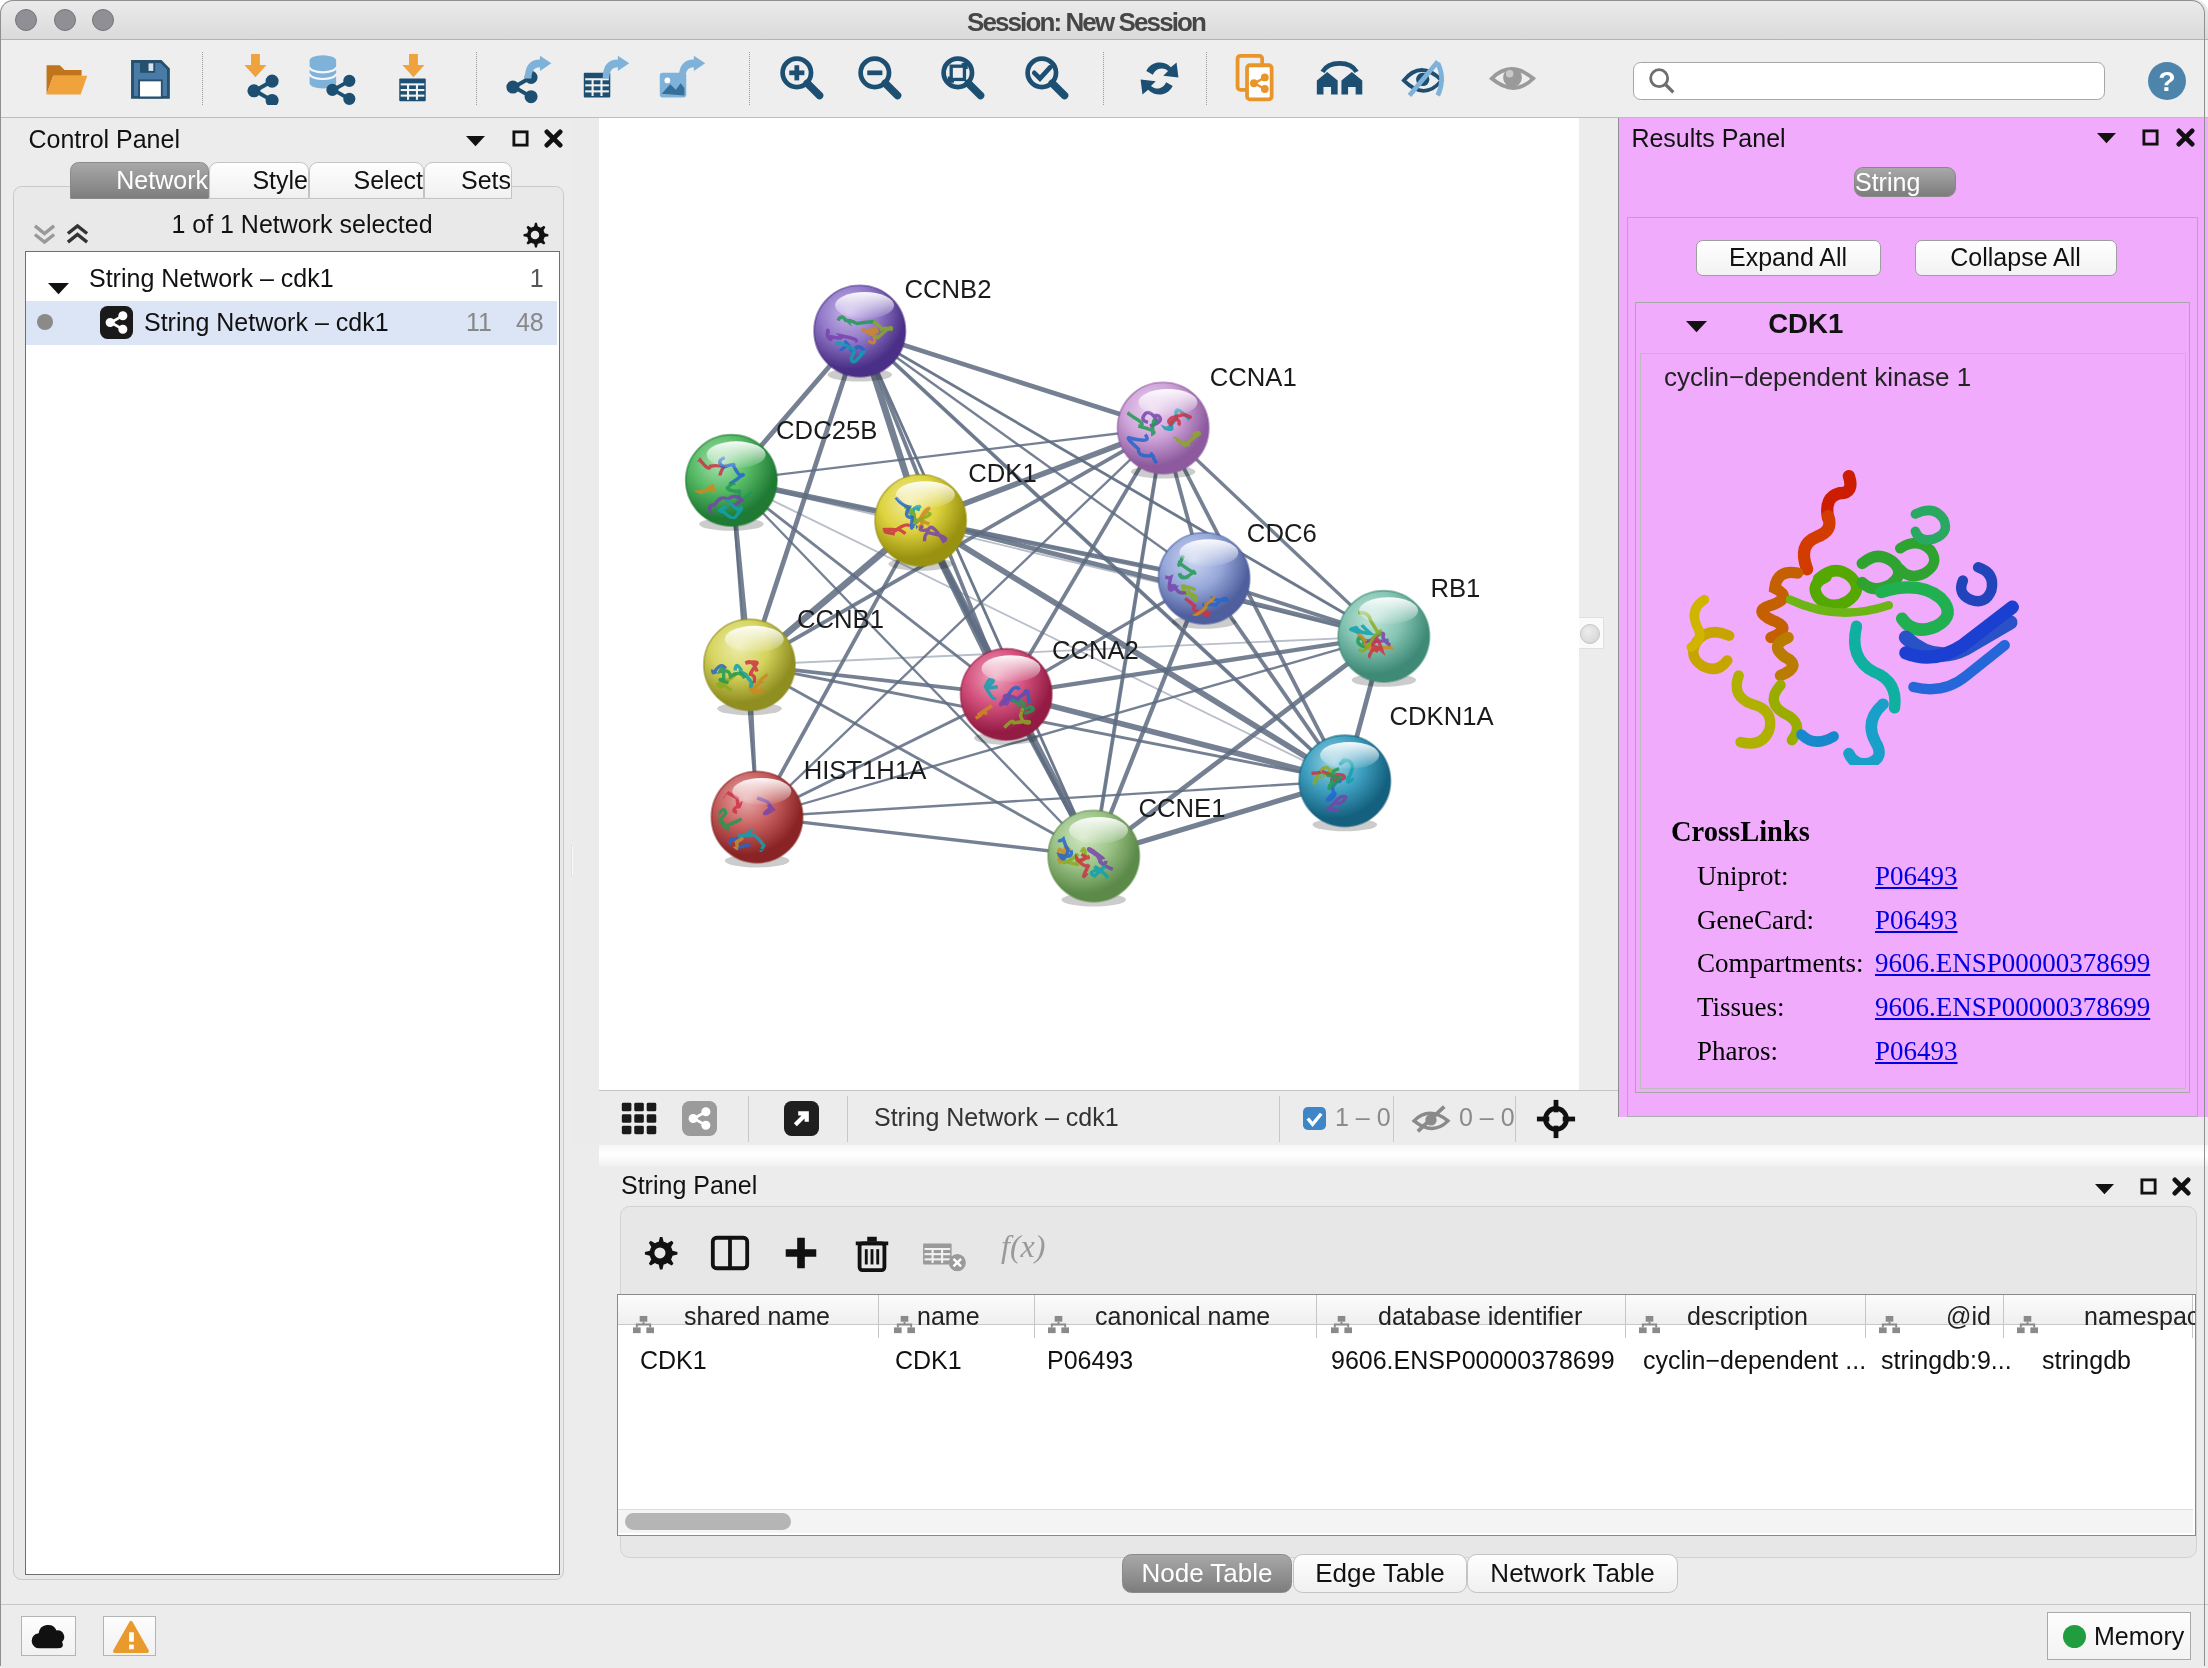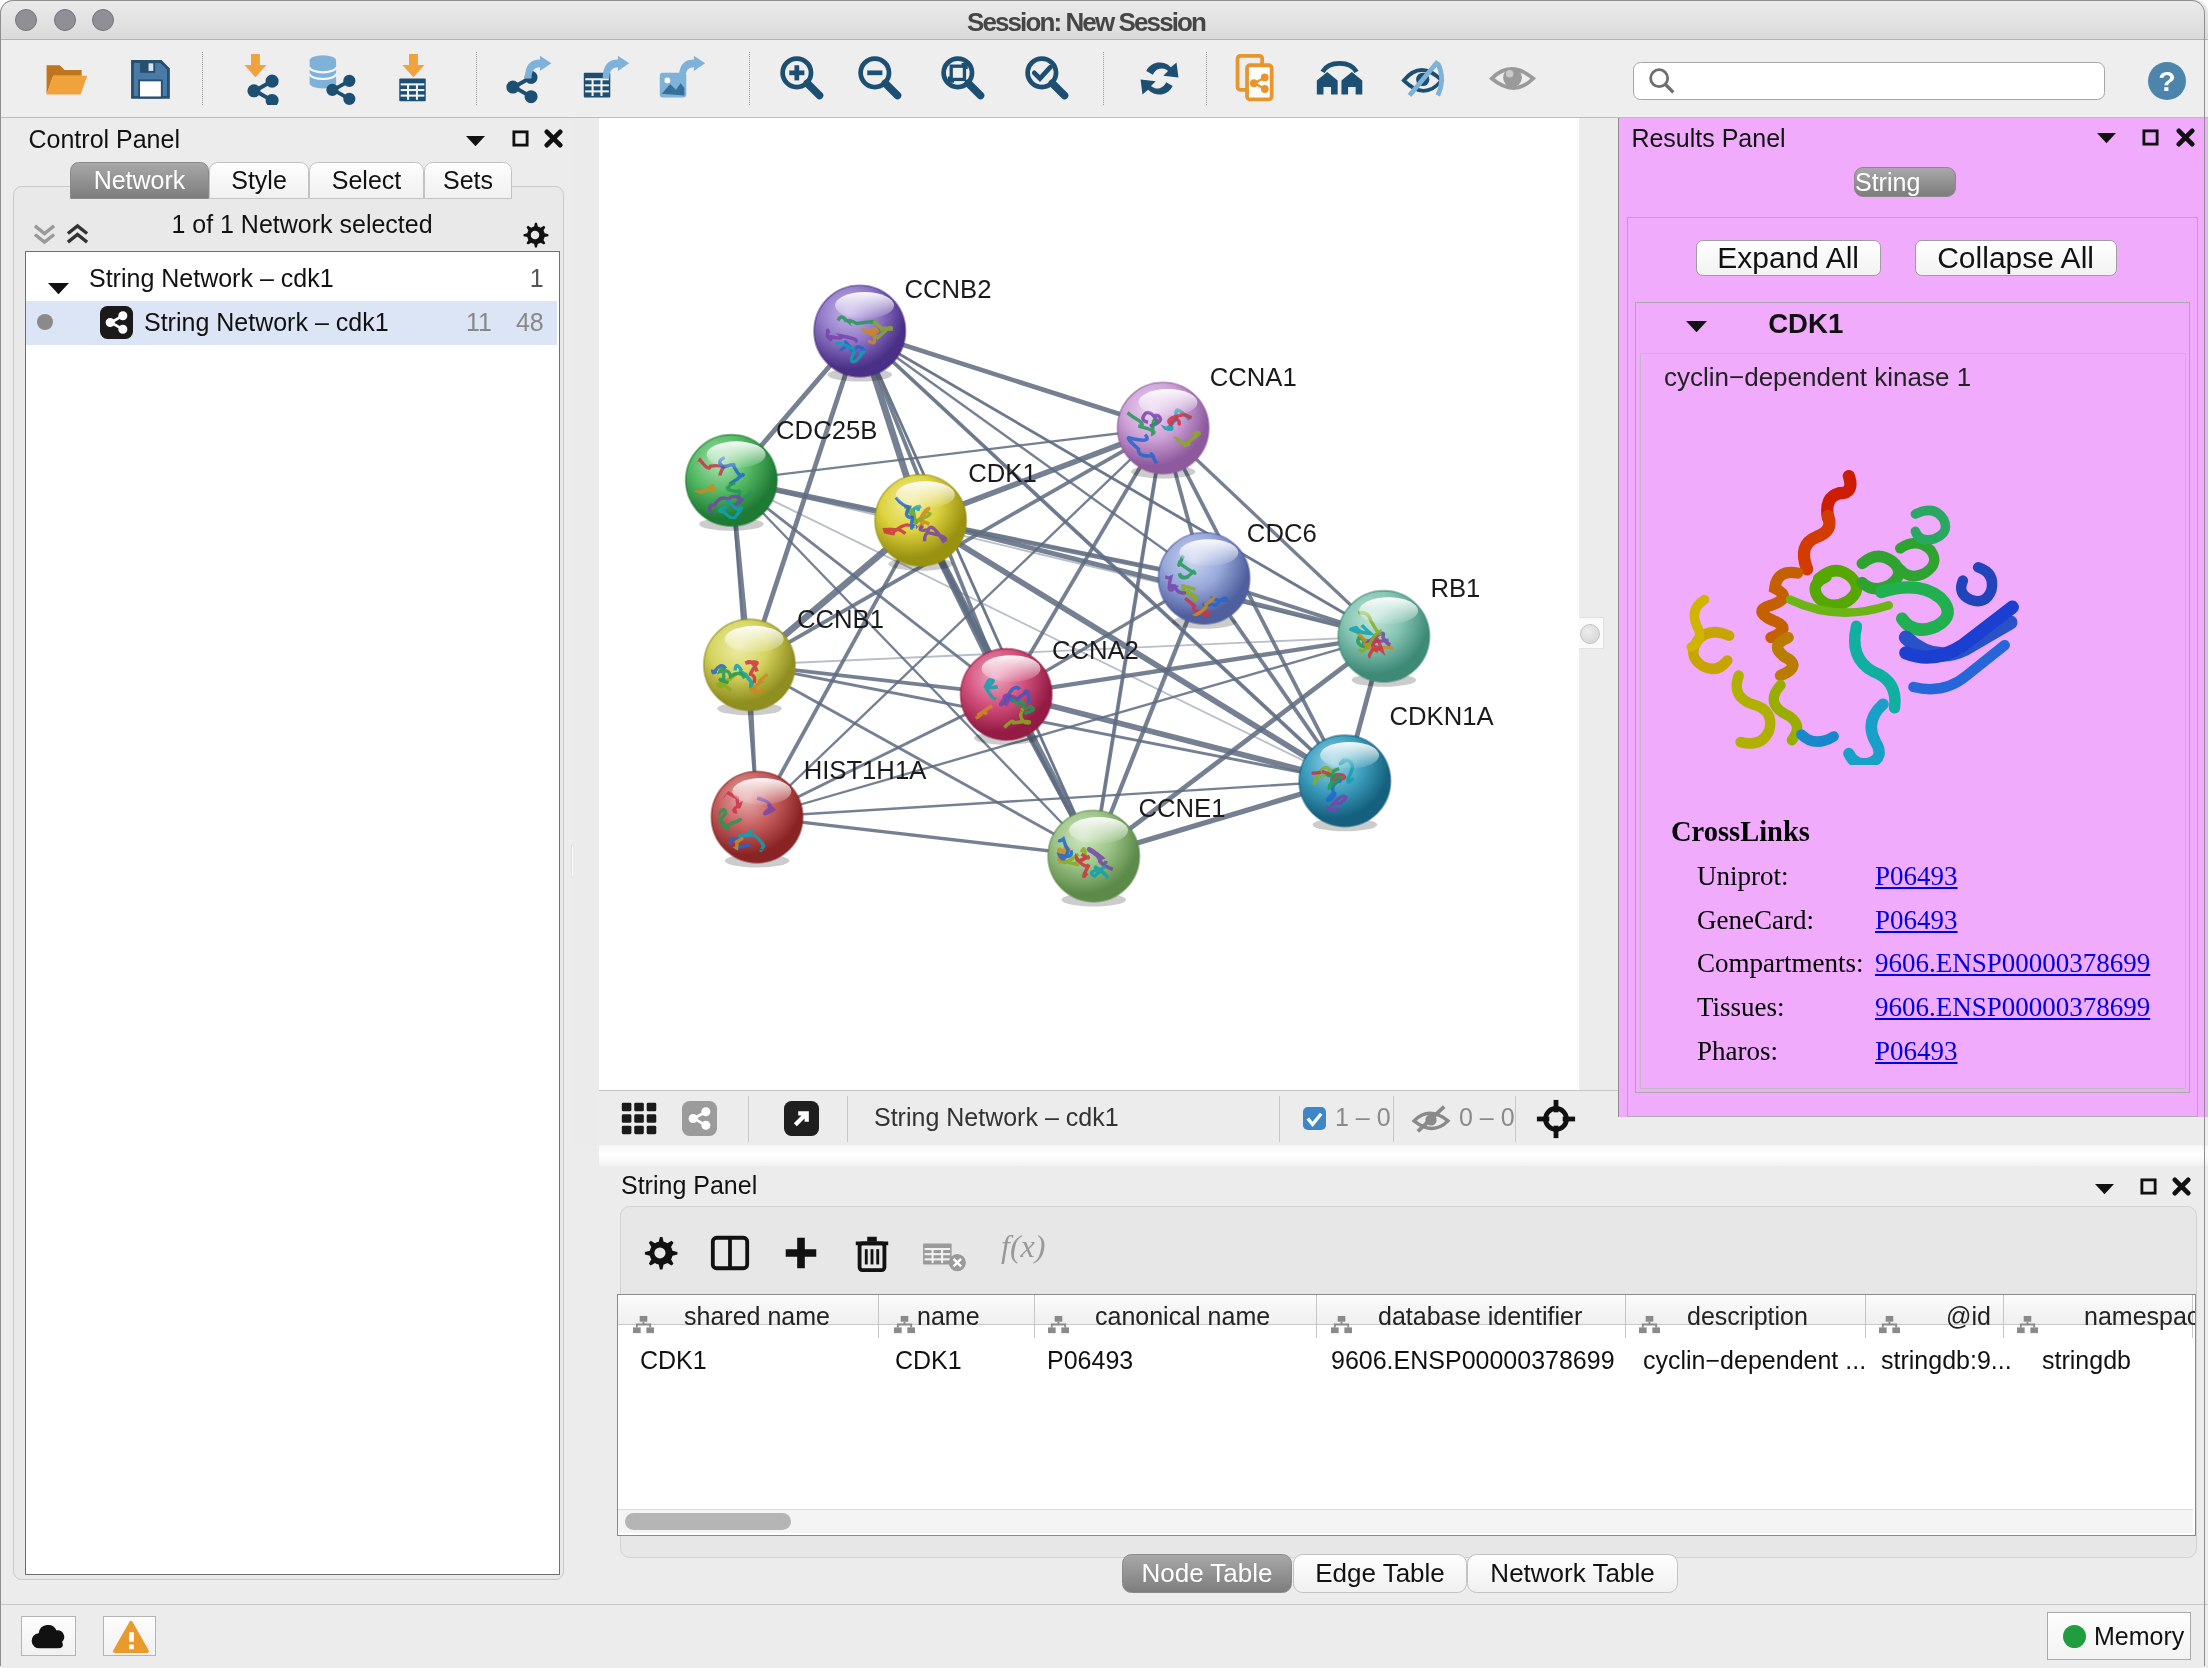--- a/index.html
+++ b/index.html
@@ -26,21 +26,21 @@
   background:#ffffff; border:1.9px solid #a6a6a6; border-radius:7.6px; }
 
 
 .ptitle { font-size:25px; color:#111; }
 
 
 #cp-title { left:28.5px; top:125px; }
 #cp-tabs { left:70px; top:162px; height:37px; }
 .tab { position:absolute; top:0; height:37px; border:1px solid #c3c3c3;
   border-radius:8.6px 8.6px 0 0; background:linear-gradient(#fefefe,#f0f0f0);
-  font-size:25px; color:#111; text-align:center; line-height:35px; }
+  font-size:25px; color:#111; text-align:right; line-height:35px; }
 .tab.sel { background:linear-gradient(#a8a8a8,#7d7d7d); color:#fff;
   border-color:#8a8a8a; }
 #cp-panel { left:13.3px; top:186px; width:551px; height:1394px; background:#e9e9e9;
   border:1px solid #c9c9c9; border-radius:8.6px; }
 #cp-list { left:25px; top:251px; width:535px; height:1324px; background:#fff;
   border:1.9px solid #6e6e6e; }
 .cprow { position:absolute; left:0; width:531px; height:44px; font-size:25px; color:#111; }
 #cp-row2 { background:#dbe5f6; }
 
 
@@ -55,21 +55,21 @@
 
 
 #results { left:1618px; top:118px; width:591px; height:999px; background:#f0abfc;
   border-left:1.9px solid #8d8d8d; }
 #stringtab { position:absolute; left:235px; top:49px; width:102px; height:29.5px;
   background:linear-gradient(#a9a9a9,#7c7c7c); border:1px solid #888;
   border-radius:9px; color:#fff; font-size:25px; text-align:left; line-height:28.5px; }
 #res-outer { position:absolute; left:7.6px; top:99px; width:571px; height:900px;
   border:1px solid #adadad; }
 .rbtn { position:absolute; top:22px; height:36px; background:linear-gradient(#ffffff,#f2f2f2);
-  border:1px solid #9e9e9e; border-radius:6.7px; font-size:30px; color:#111;
+  border:1px solid #9e9e9e; border-radius:6.7px; font-size:25px; color:#111;
   text-align:center; line-height:33px; }
 #res-sec { position:absolute; left:7.6px; top:84px; width:555px; height:791px;
   border:1px solid #a8a8a8; }
 #res-inner { position:absolute; left:3.8px; top:50px; width:546px; height:736px;
   border:1px solid #bdbdbd; }
 .serif { font-family:"Liberation Serif", serif; }
 .xl-label { position:absolute; left:56px; font-size:27px; color:#000; }
 .xl-link { position:absolute; left:234px; font-size:27px; color:#0000e0;
   text-decoration:underline; }
 

